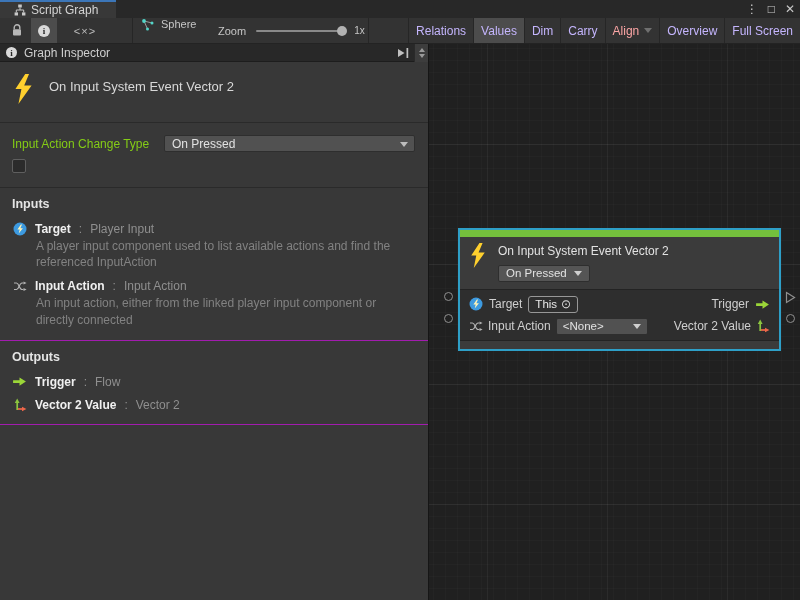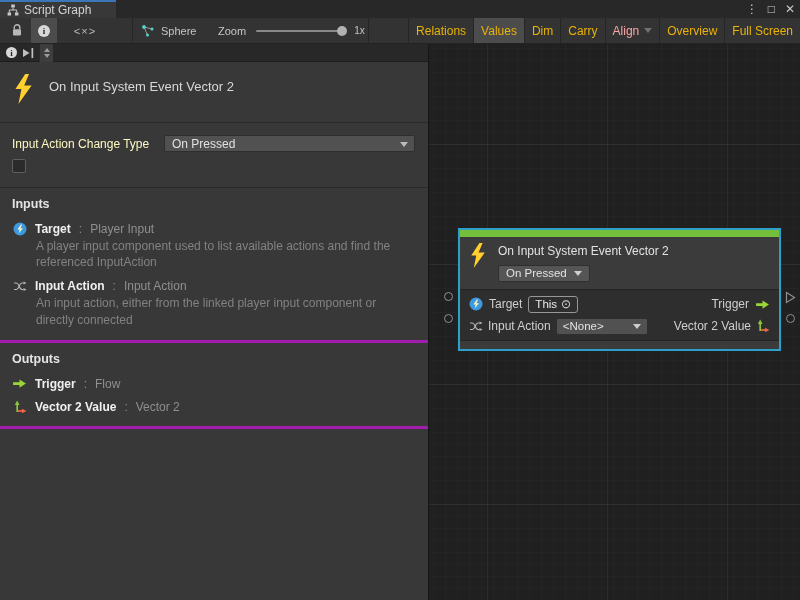--- a/index.html
+++ b/index.html
@@ -3,46 +3,46 @@
 <meta charset="utf-8">
 <style>
   * { box-sizing: border-box; margin: 0; padding: 0; }
   html, body { width: 800px; height: 600px; overflow: hidden; background: #383838;
     font-family: "Liberation Sans", sans-serif; }
   .stage { position: absolute; inset: 0; width: 800px; height: 600px; }
 
   
   .tabbar { position: absolute; left: 0; top: 0; width: 800px; height: 18px; background: #282828; }
   .tab { position: absolute; left: 0; top: 0; height: 18px; width: 116px; background: #383838;
-    border-top: 2px solid #3C76B8; display: flex; align-items: center; padding-left: 7px; gap: 5px; }
+    border-top: 2px solid #3C76B8; display: flex; align-items: center; padding-left: 14px; gap: 5px; }
   .tab-label { color: #d4d4d4; font-size: 12px; white-space: nowrap; }
   .win-controls { position: absolute; right: 5px; top: 0; height: 18px; display: flex; align-items: center; gap: 10px; }
   .win-glyph { color: #c9c9c9; font-size: 12px; line-height: 1; }
 
   
   .toolbar { position: absolute; left: 0; top: 18px; width: 800px; height: 26px; background: #333333;
     border-bottom: 1px solid #232323; }
   .tb-btn { position: absolute; top: 0; height: 25px; display: flex; align-items: center; justify-content: center; }
   .tb-lock { left: 4px; width: 26px; }
   .tb-info { left: 31px; width: 26px; background: #4c4c4c; }
   .tb-code { left: 62px; width: 46px; color: #bdbdbd; font-size: 11px; letter-spacing: 1px; }
   .tb-sep { position: absolute; top: 0; width: 1px; height: 25px; background: #262626; }
   .info-circle { width: 12px; height: 12px; border-radius: 50%; background: #d9d9d9; color: #262626;
     font-size: 9px; font-weight: bold; display: flex; align-items: center; justify-content: center;
     font-family: "Liberation Serif", serif; }
-  .sphere-group { position: absolute; left: 141px; top: 0; height: 25px; display: flex; align-items: center; gap: 6px; }
+  .sphere-group { position: absolute; left: 141px; top: 0; height: 25px; display: flex; gap: 6px; }
   .sphere-label { color: #c6c6c6; font-size: 11px; }
   .zoom-group { position: absolute; left: 218px; top: 0; height: 25px; display: flex; align-items: center; gap: 10px; }
   .zoom-label { color: #c6c6c6; font-size: 11px; }
   .zoom-track { position: relative; width: 88px; height: 2px; background: #8a8a8a; border-radius: 1px; }
   .zoom-handle { position: absolute; right: -3px; top: -4px; width: 10px; height: 10px; border-radius: 50%; background: #b2b2b2; }
   .zoom-value { color: #c6c6c6; font-size: 10px; }
   .tb-right { position: absolute; right: 0; top: 0; height: 25px; display: flex; }
   .tbtn { height: 25px; display: flex; align-items: center; gap: 5px; padding: 0 7px;
-    border-left: 1px solid #262626; color: #eab308; font-size: 12px; white-space: nowrap; }
+    border-left: 1px solid #262626; color: #c4b5fd; font-size: 12px; white-space: nowrap; }
   .tbtn.active { background: #4c4c4c; }
   .tbtn.disabled { color: #fca5a5; }
   .caret { width: 0; height: 0; border-left: 4px solid transparent; border-right: 4px solid transparent;
     border-top: 5px solid #bdbdbd; }
   .tbtn.disabled .caret { border-top-color: #6f6f6f; }
 
   
   .inspector { position: absolute; left: 0; top: 44px; width: 429px; bottom: 0; background: #383838;
     border-right: 1px solid #161616; }
   .insp-header { height: 18px; background: #282828; border-bottom: 1px solid #1d1d1d;
@@ -56,27 +56,27 @@
     border-bottom: 4px solid #9a9a9a; }
   .tri-down { width: 0; height: 0; border-left: 3.5px solid transparent; border-right: 3.5px solid transparent;
     border-top: 4px solid #9a9a9a; }
 
   .insp-title-block { display: flex; align-items: flex-start; gap: 15px; padding: 12px 12px 18px 13px;
     border-bottom: 1px solid #2a2a2a; }
   .insp-node-title { color: #d8d8d8; font-size: 13px; padding-top: 5px; }
 
   .fields { padding: 11px 13px 9px 12px; border-bottom: 1px solid #2a2a2a; }
   .field-row { display: flex; align-items: center; height: 19px; margin-bottom: 3px; }
-  .field-label { width: 152px; color: #fef9c3; font-size: 12px; flex: none; }
+  .field-label { width: 152px; color: #84cc16; font-size: 12px; flex: none; }
   .dropdown { flex: 1; height: 17px; background: #515151; border: 1px solid #2e2e2e; border-radius: 2px;
     display: flex; align-items: center; padding: 0 7px; color: #e2e2e2; font-size: 12px; position: relative; }
   .dropdown .caret { position: absolute; right: 6px; top: 6px; }
   .checkbox { width: 14px; height: 14px; background: #2b2b2b; border: 1px solid #5f5f5f; border-radius: 2px; }
 
-  .section { padding: 9px 13px 10px 12px; border-bottom: 3px solid #a21caf; }
+  .section { padding: 9px 13px 10px 12px; border-bottom: 1px solid #a21caf; }
   .section-heading { color: #e4e4e4; font-size: 12.5px; font-weight: 600; margin-bottom: 11px; }
   .io-item { margin-bottom: 9px; }
   .io-item:last-child { margin-bottom: 2px; }
   .io-head { display: flex; align-items: center; gap: 8px; }
   .io-icon { width: 15px; display: flex; justify-content: center; flex: none; }
   .io-name { color: #f0f0f0; font-weight: 700; font-size: 12px; }
   .io-colon, .io-type { color: #8f8f8f; font-size: 12px; }
   .io-desc { color: #828282; font-size: 12px; line-height: 1.35; margin: 2px 0 0 24px; max-width: 392px; }
 
   
@@ -189,20 +189,21 @@
         </div>
       <div class="tbtn">
           <span>Full Screen</span>
         </div>
     </div>
   </div>
 
   <div class="inspector">
     <div class="insp-header">
       <span class="info-circle">i</span>
+      <span class="insp-header-title">Graph Inspector</span>
       <span class="dock-btn">
         <svg width="14" height="12" viewBox="0 0 14 12">
           <path d="M2 2 L8.5 6 L2 10 Z" fill="#c0c0c0"></path>
           <rect x="10.5" y="1" width="1.7" height="10" fill="#c0c0c0"></rect>
         </svg>
       </span>
       <span class="scroll-btns">
         <span class="tri-up"></span>
         <span class="tri-down"></span>
       </span>

